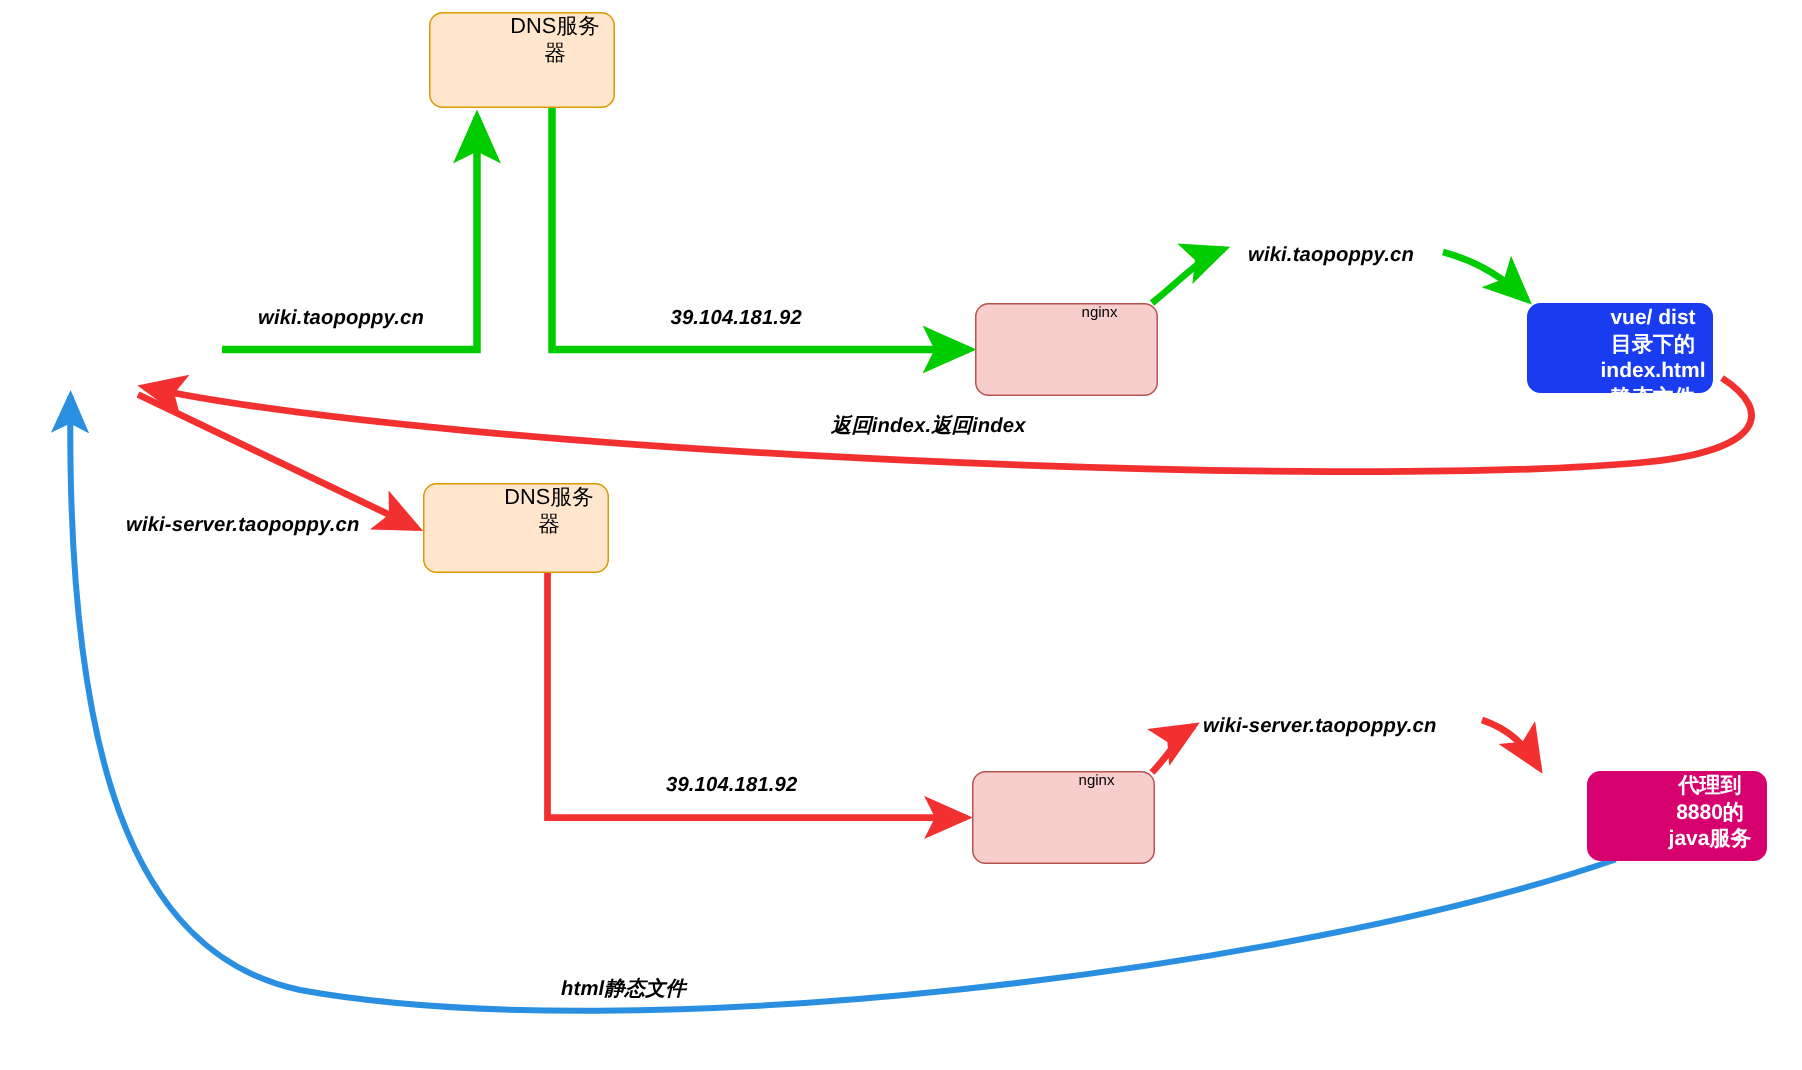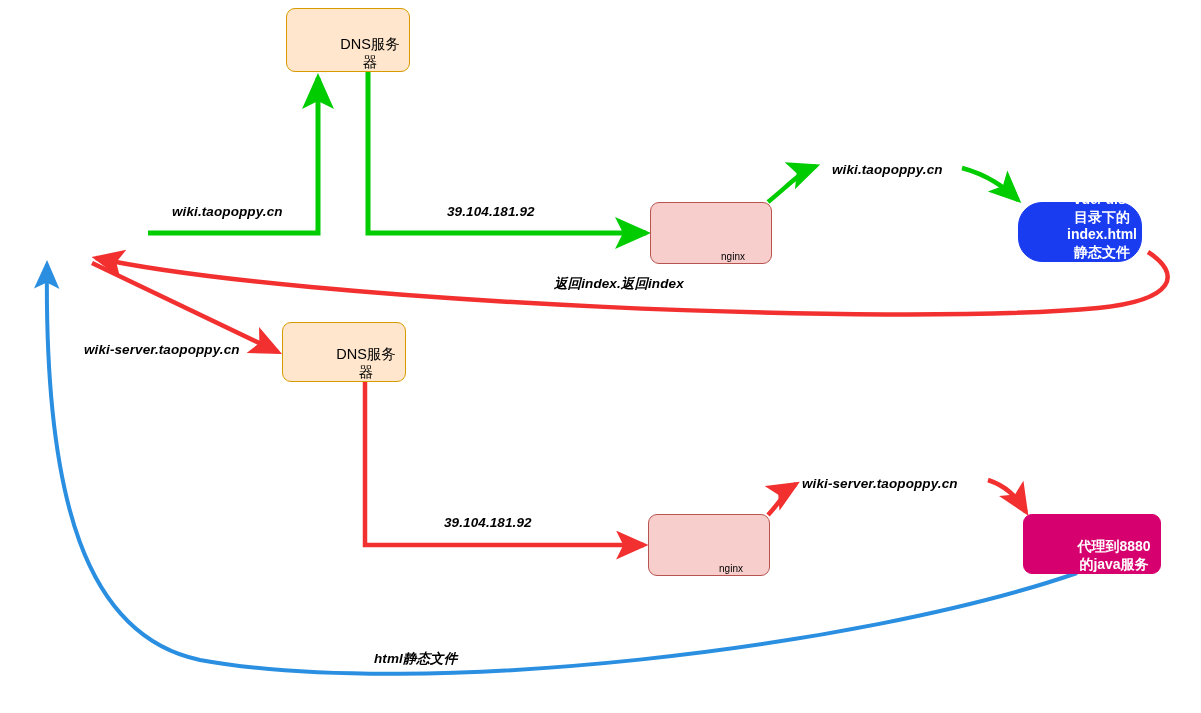--- a/index.html
+++ b/index.html
@@ -22,21 +22,21 @@
     left: 0;
     top: 0;
     width: 1201px;
     height: 713px;
     pointer-events: none;
   }
   .node {
     position: absolute;
     box-sizing: border-box;
     display: flex;
-    align-items: flex-end;
+    align-items: flex-start;
     justify-content: center;
     text-align: center;
     border-radius: 9px;
     border-width: 1.6px;
     border-style: solid;
     line-height: 1.25;
     padding-left: 44px;
   }
   .node-label {
     display: block;
@@ -60,21 +60,20 @@
     border-color: #b85450;
     color: #000000;
     font-size: 10px;
   }
   .n-vue {
     background: #1a3cf0;
     border-color: #1a3cf0;
     color: #ffffff;
     font-size: 14px;
     font-weight: bold;
-    border-radius: 24px;
   }
   .n-java {
     background: #d6006e;
     border-color: #d6006e;
     color: #ffffff;
     font-size: 14px;
     font-weight: bold;
   }
   .edge-label {
     position: absolute;
@@ -140,21 +139,21 @@
   </div>
 
   <div class="node n-dns" style="left:282px; top:322px; width:124px; height:60px;">
     <span class="node-label">DNS服务器</span>
   </div>
 
   <div class="node n-nginx" style="left:648px; top:514px; width:122px; height:62px;">
     <span class="node-label">nginx</span>
   </div>
 
-  <div class="node n-java" style="left:1023px; top:514px; width:138px; height:60px;">
+  <div class="node n-java" style="left:1058px; top:514px; width:120px; height:60px;">
     <span class="node-label">代理到8880的java服务</span>
   </div>
 
   <div class="edge-label" style="left:172px; top:204px;">wiki.taopoppy.cn</div>
 
   <div class="edge-label" style="left:447px; top:204px;">39.104.181.92</div>
 
   <div class="edge-label" style="left:832px; top:162px;">wiki.taopoppy.cn</div>
 
   <div class="edge-label" style="left:554px; top:275px;">返回index.返回index</div>

